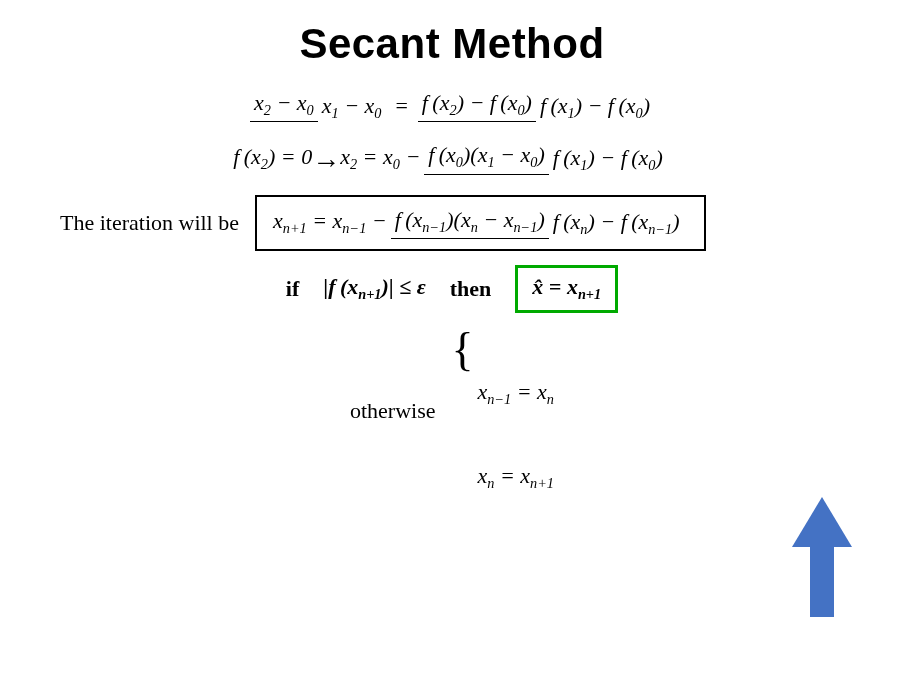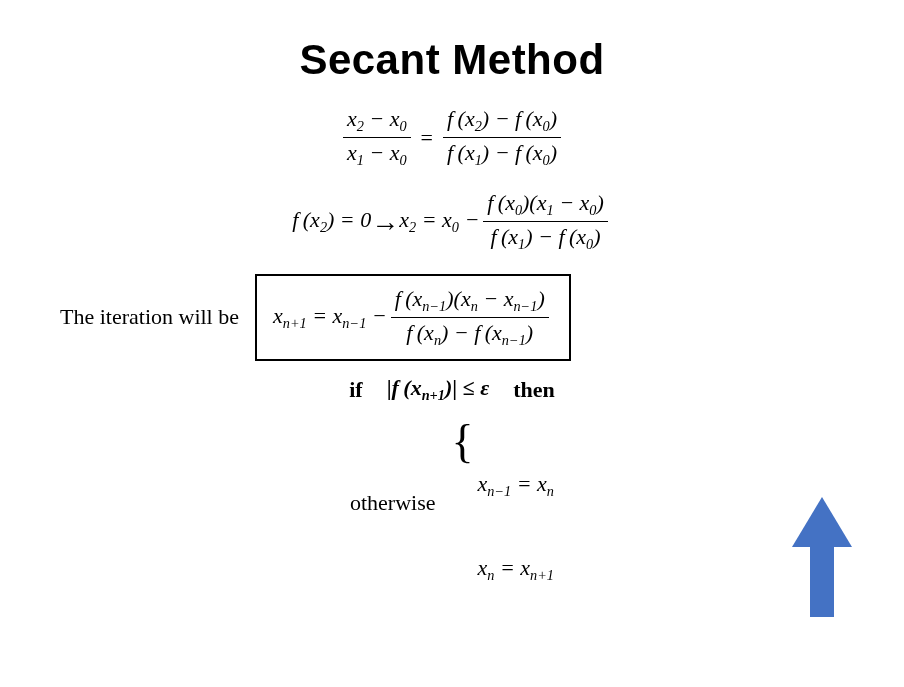--- a/index.html
+++ b/index.html
@@ -12,21 +12,21 @@
       position: relative;
     }
 
     .page-container {
       width: 904px;
       height: 687px;
       position: relative;
       display: flex;
       flex-direction: column;
       align-items: center;
-      padding: 36px 40px;
+      padding: 20px 40px;
     }
 
     .title {
       font-size: 42px;
       font-weight: bold;
       font-family: Arial, sans-serif;
       margin-bottom: 18px;
       letter-spacing: 0.5px;
     }
 
@@ -34,21 +34,21 @@
     .formula-section {
       margin-bottom: 16px;
       display: flex;
       align-items: center;
       justify-content: center;
     }
 
     
     .frac {
       display: inline-flex;
-      flex-direction: column;
+      flex-direction: row;
       align-items: center;
       vertical-align: middle;
       margin: 0 4px;
     }
     .frac .num {
       border-bottom: 1.5px solid #000;
       padding: 0 4px 2px 4px;
       text-align: center;
     }
     .frac .den {
@@ -236,20 +236,25 @@
       </span>
     </span>
   </div>
 
   <div class="formula-section section4">
     <span style="font-style:normal; font-size:22px;">if</span>
     <span class="math-text">
       <span class="abs-bars">|</span><i>f</i> (<i>x</i><sub><i>n</i>+1</sub>)<span class="abs-bars">|</span> ≤ <i>ε</i>
     </span>
     <span style="font-style:normal; font-size:22px;">then</span>
+    <span class="green-box">
+      <span class="math-text">
+        <i>x̂</i> = <i>x</i><sub><i>n</i>+1</sub>
+      </span>
+    </span>
   </div>
 
   <div class="formula-section section5">
     <span style="font-style:normal; font-size:22px;">otherwise</span>
     <span class="brace-system">
       <span class="brace-symbol">{</span>
       <span class="brace-line">
         <i>x</i><sub><i>n</i>−1</sub> = <i>x</i><sub><i>n</i></sub>
       </span>
       <span class="brace-line">

